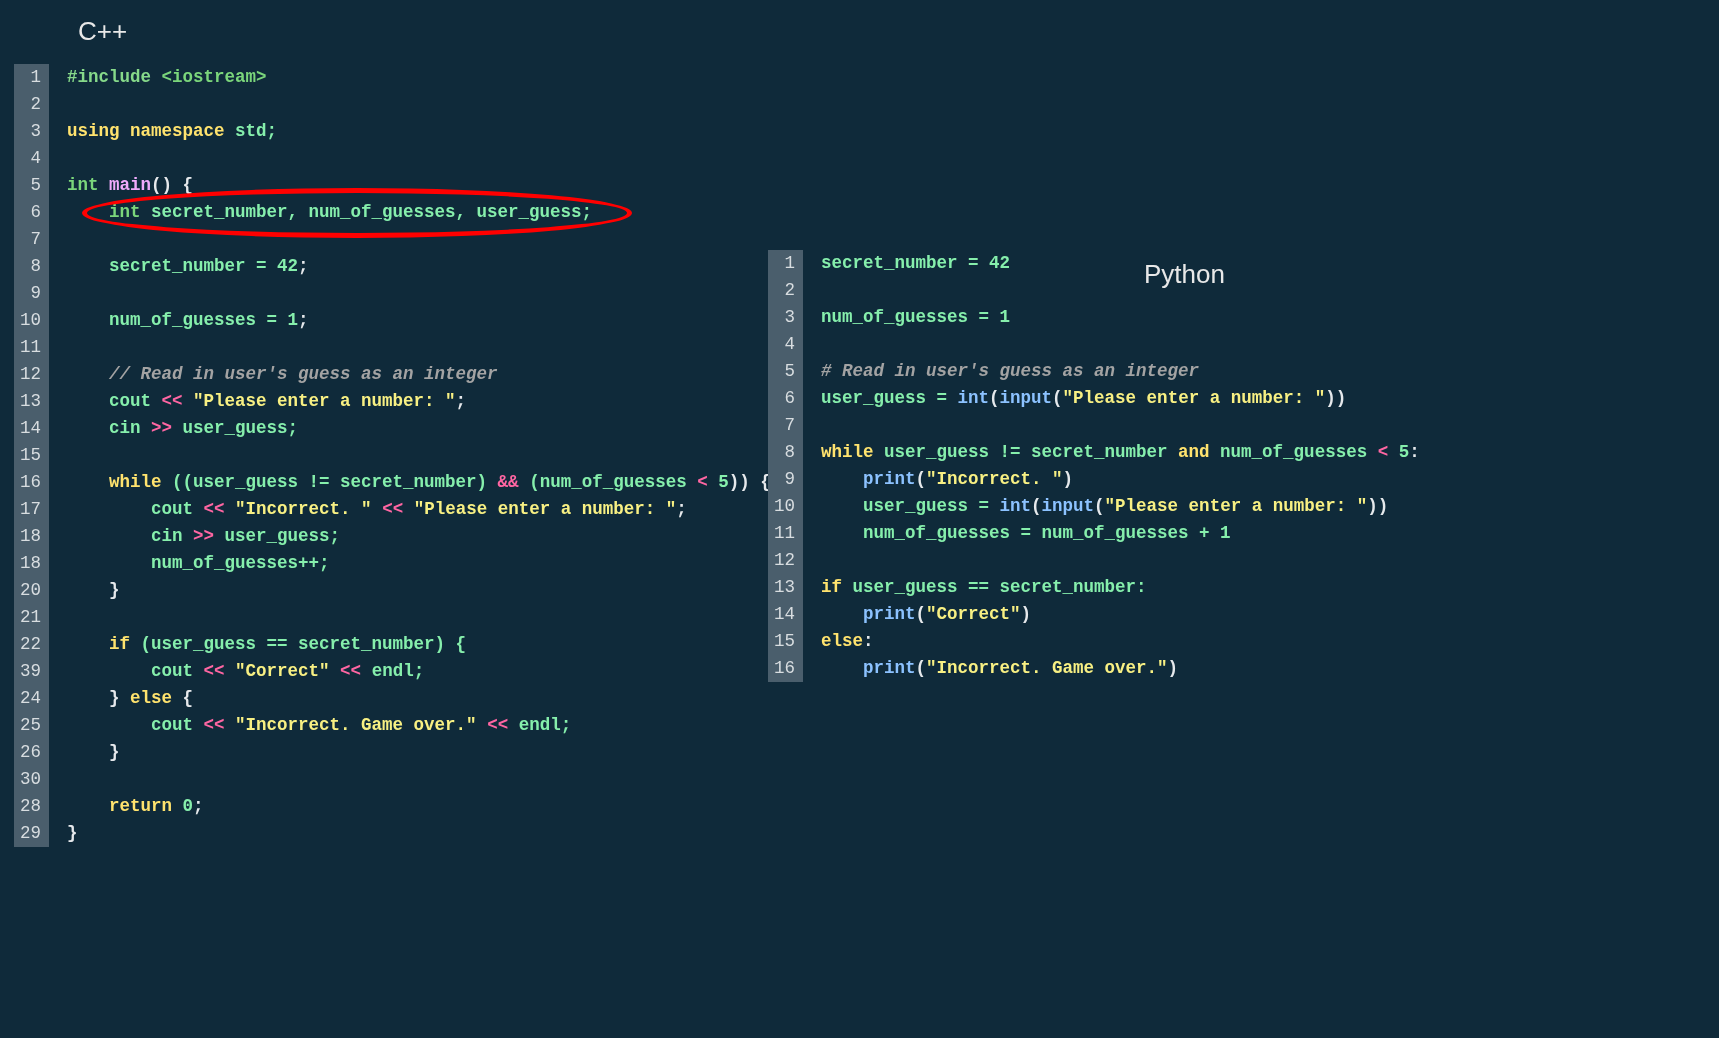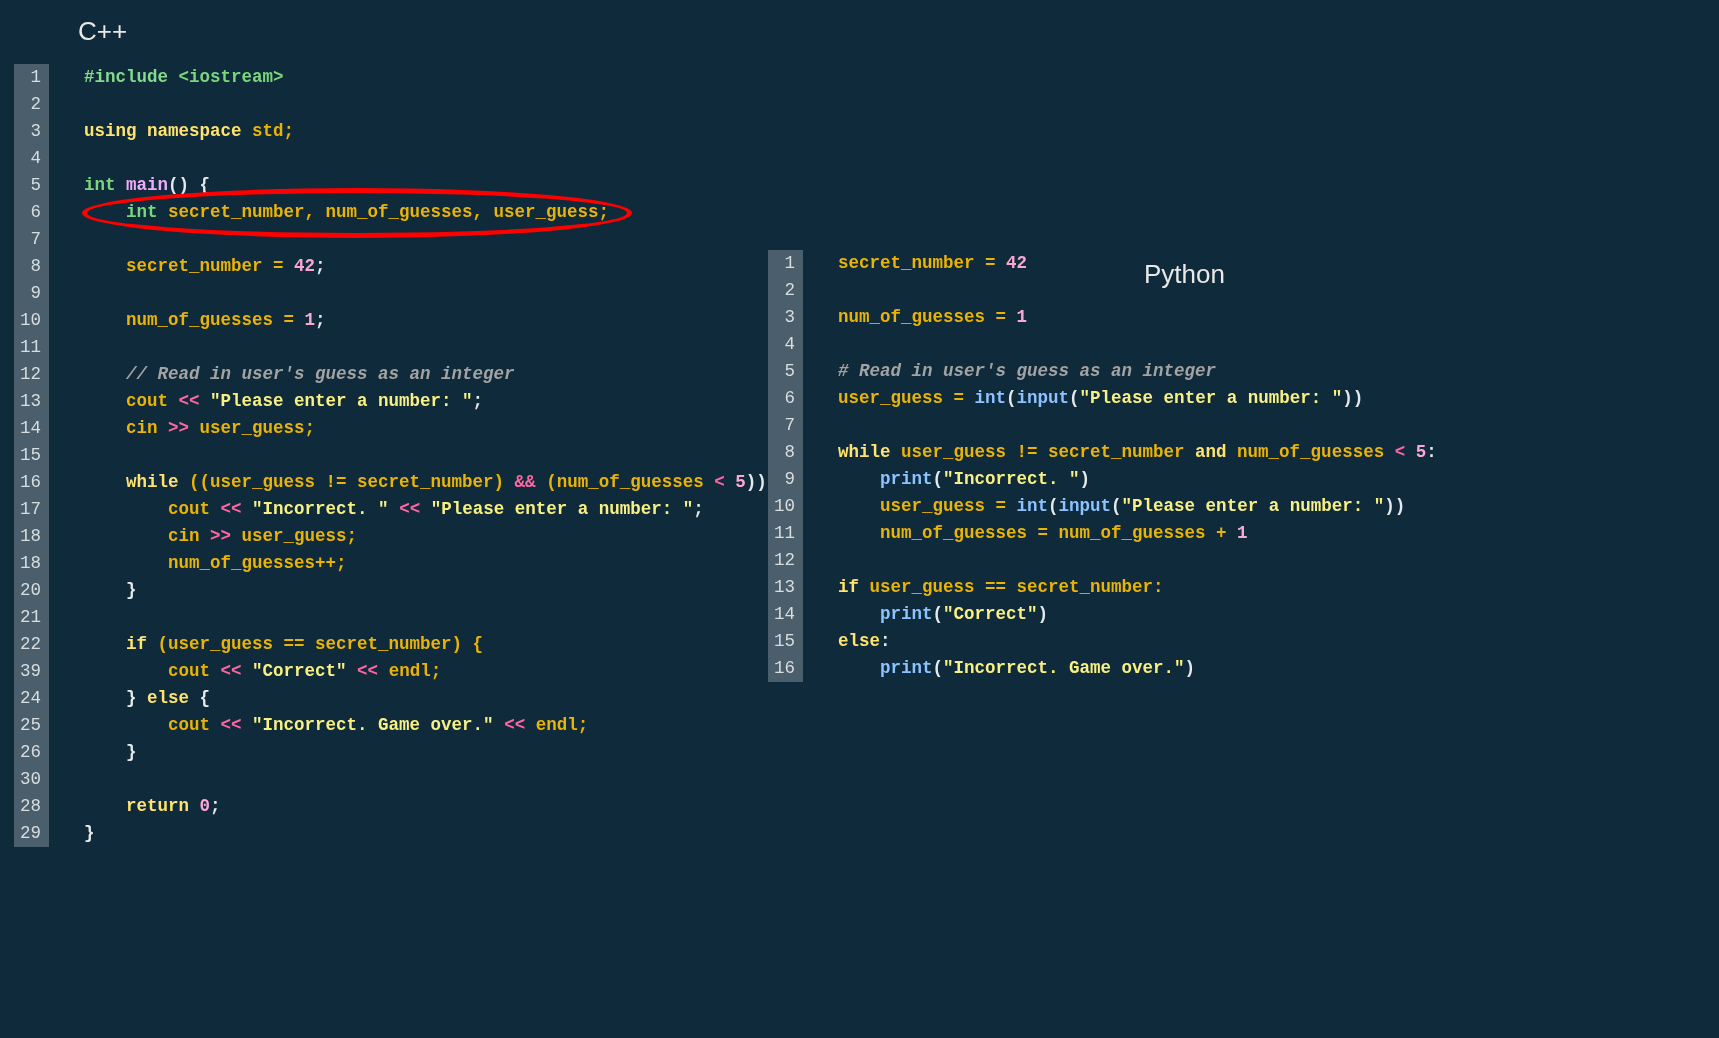--- a/index.html
+++ b/index.html
@@ -33,32 +33,32 @@
     text-align: right;
     padding-right: 8px;
     padding-left: 6px;
     font-weight: 400;
     user-select: none;
   }
   .gutter div { height: 27px; }
   .code {
     padding-left: 18px;
   }
-  .code div { height: 27px; white-space: pre; margin-left: 17px; }
+  .code div { height: 27px; white-space: pre; }
   .w  { color: #e6e9ec; } 
   .kw { color: #ffe36e; } 
   .ty { color: #7bd67b; } 
   .pp { color: #86d98a; } 
   .fn { color: #f0abfc; } 
-  .num{ color: #f9a8d4; } 
+  .num{ color: #86efac; } 
   .str{ color: #f8f083; } 
   .cm { color: #a3a3a3; font-style: italic; } 
   .pu { color: #e6e9ec; } 
   .op { color: #ff66a3; } 
-  .id { color: #eab308; }
+  .id { color: #86efac; }
   .call{ color:#8cc2ff; }
   .ellipse {
     position: absolute;
     border: 5px solid #ff0000;
     border-radius: 50%;
     pointer-events: none;
   }
 </style>
 </head>
 <body>

